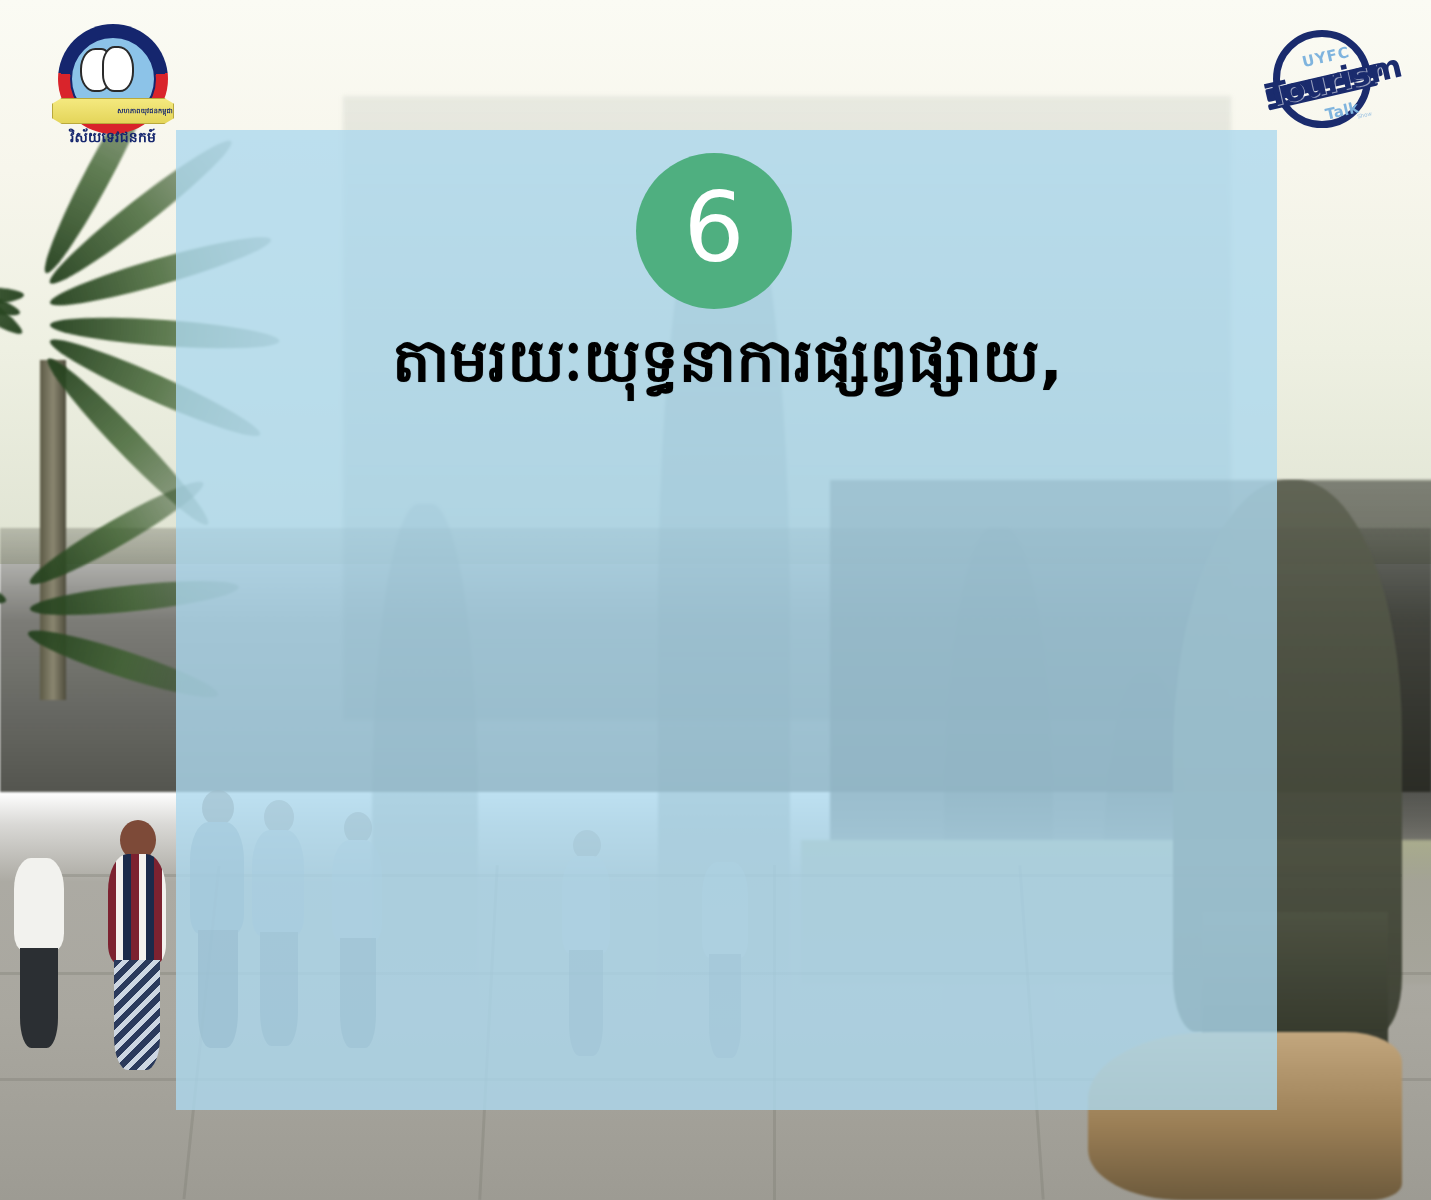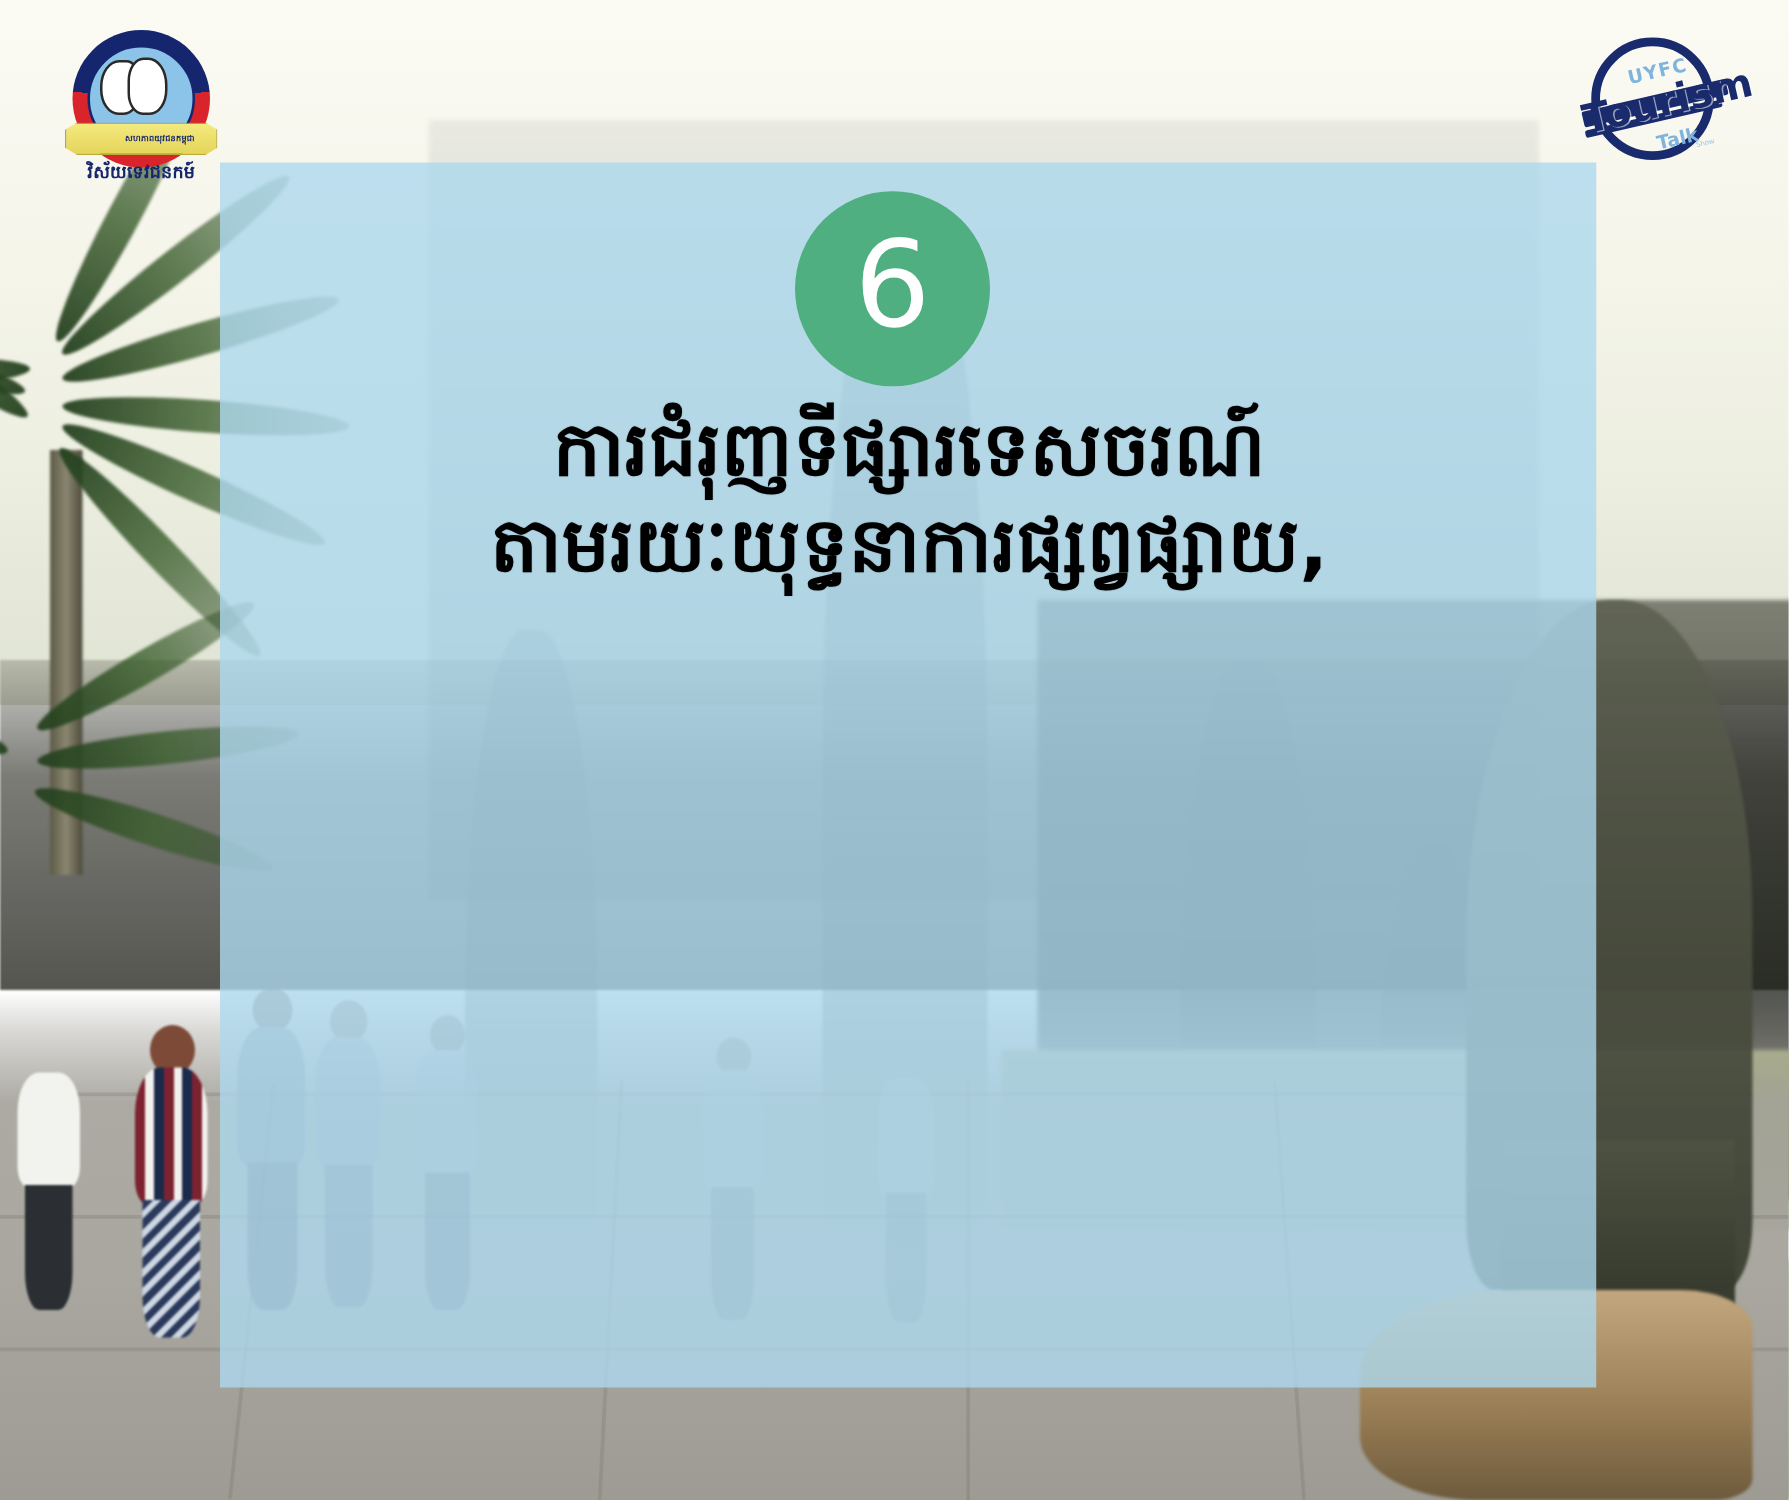--- a/index.html
+++ b/index.html
@@ -142,21 +142,21 @@
     background:#8cc3e8; border:2px solid #15266e;
   }
   .face{ position:absolute; background:#ffffff; border:2px solid #2a2a2a; }
   .face-a{ left:30px; top:24px; width:32px; height:44px; border-radius:48% 34% 40% 46%; }
   .face-b{ left:52px; top:22px; width:32px; height:46px; border-radius:40% 48% 44% 38%; }
   .ribbon{
     position:absolute; left:2px; top:74px; width:122px; height:26px;
     background:linear-gradient(180deg,#f4e97f,#e4d55a);
     border:1.5px solid #b9a93b;
     clip-path:polygon(0 22%,8% 0,92% 0,100% 22%,100% 78%,92% 100%,8% 100%,0 78%);
-    display:flex; align-items:center; justify-content:flex-start;padding-left:47px;
+    display:flex; align-items:center; justify-content:flex-end;
   }
   .ribbon b{ font-size:6.5px; color:#15266e; font-weight:bold; letter-spacing:.2px; }
   .em-caption{
     position:absolute; left:0; top:104px; width:126px; text-align:center;
     font-size:14px; font-weight:bold; color:#15266e; letter-spacing:.2px;
   }
 
   
   .stamp{ position:absolute; right:46px; top:26px; width:124px; height:112px; }
   .stamp-ring{
@@ -279,21 +279,20 @@
     <div class="log"></div>
   </div>
 
   <div class="panel"></div>
 
   <div class="badge" style="background:#4FAF80;">
     <span>6</span>
   </div>
 
   <div class="headline">
-    <div>ការជំរុញទីផ្សារទេសចរណ៍</div>
     <div>តាមរយៈយុទ្ធនាការផ្សព្វផ្សាយ,</div>
   </div>
 
   <div class="emblem">
     <div class="em-ring"></div>
     <div class="em-inner"></div>
     <div class="face face-a"></div>
     <div class="face face-b"></div>
     <div class="ribbon">
       <b>សហភាពយុវជនកម្ពុជា</b>

